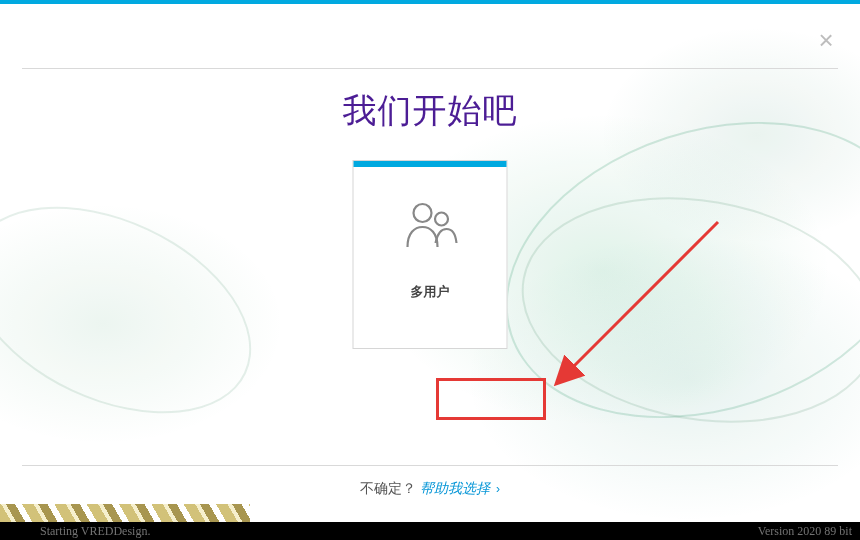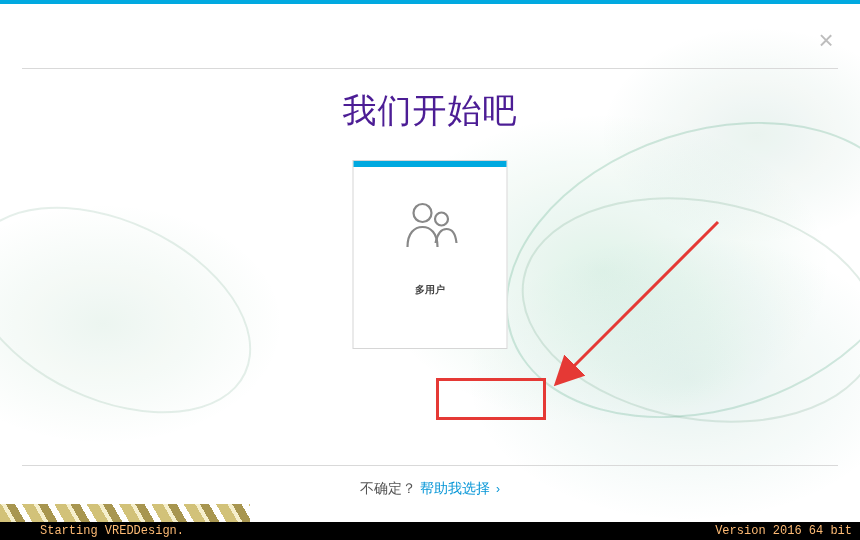--- a/index.html
+++ b/index.html
@@ -36,48 +36,48 @@
     position:absolute; top:88px; left:0; right:0; text-align:center;
     font-size:34px; font-weight:300; color:#4c1d95; letter-spacing:1px;
   }
   .card {
     position:absolute; left:50%; top:160px; transform:translateX(-50%);
     width:155px; height:189px; background:#fff; border:1px solid #d6d6d6;
     display:flex; flex-direction:column; align-items:center; cursor:pointer;
   }
   .card-bar { width:100%; height:6px; background:#00a9e0; }
   .card-icon { margin-top:32px; color:#888; }
-  .card-label { margin-top:24px; font-size:10px; color:#444; font-weight:600; }
+  .card-label { margin-top:24px; font-size:13px; color:#444; font-weight:600; }
   .prompt-row {
     position:absolute; top:388px; left:0; right:0; text-align:center;
     font-size:17px; color:#555;
   }
   .prompt-row .link { color:#0696d7; cursor:pointer; }
   .redbox {
     position:absolute; border:3px solid #e53935; pointer-events:none;
     left:436px; top:378px; width:110px; height:42px;
   }
   .arrow {
     position:absolute; left:540px; top:210px; width:200px; height:200px; pointer-events:none;
   }
   .footer-row {
     position:absolute; bottom:42px; left:0; right:0; text-align:center;
     font-size:14px; color:#555;
   }
-  .footer-row .link { color:#0696d7; cursor:pointer; }
+  .footer-row .link { color:#0696d7; cursor:pointer;font-style:italic; }
   .chev { color:#0696d7; font-size:12px; margin-left:2px; }
   .goldband {
     position:absolute; left:0; bottom:18px; height:18px; width:250px;
     background:
       repeating-linear-gradient(60deg,#cdbb6a 0 10px,#f5eec8 10px 14px,#9e8a3c 14px 22px,#fff 22px 28px);
     opacity:0.9;
   }
   .blackbar {
     position:absolute; left:0; right:0; bottom:0; height:18px; background:#000;
-    color:#fdba74; font-family:Liberation Mono, monospace; font-size:12px;
+    color:#737373; font-family:Liberation Serif, serif; font-size:12px;
     display:flex; align-items:center; padding:0 8px; justify-content:space-between;
   }
   .blackbar .left { margin-left:32px; }
 </style>
 </head>
 <body>
 
 <div class="root">
   <div class="bg"></div>
   <div class="swirl s1"></div>
@@ -124,15 +124,15 @@
   <div class="footer-row">
     <span>不确定？</span>
     <span class="link">帮助我选择</span>
     <span class="chev">›</span>
   </div>
 
   <div class="goldband"></div>
 
   <div class="blackbar">
     <span class="left">Starting VREDDesign.</span>
-    <span>Version 2016  64 bit</span>
+    <span>Version 2020  89 bit</span>
   </div>
 </div>
 
 </body></html>

